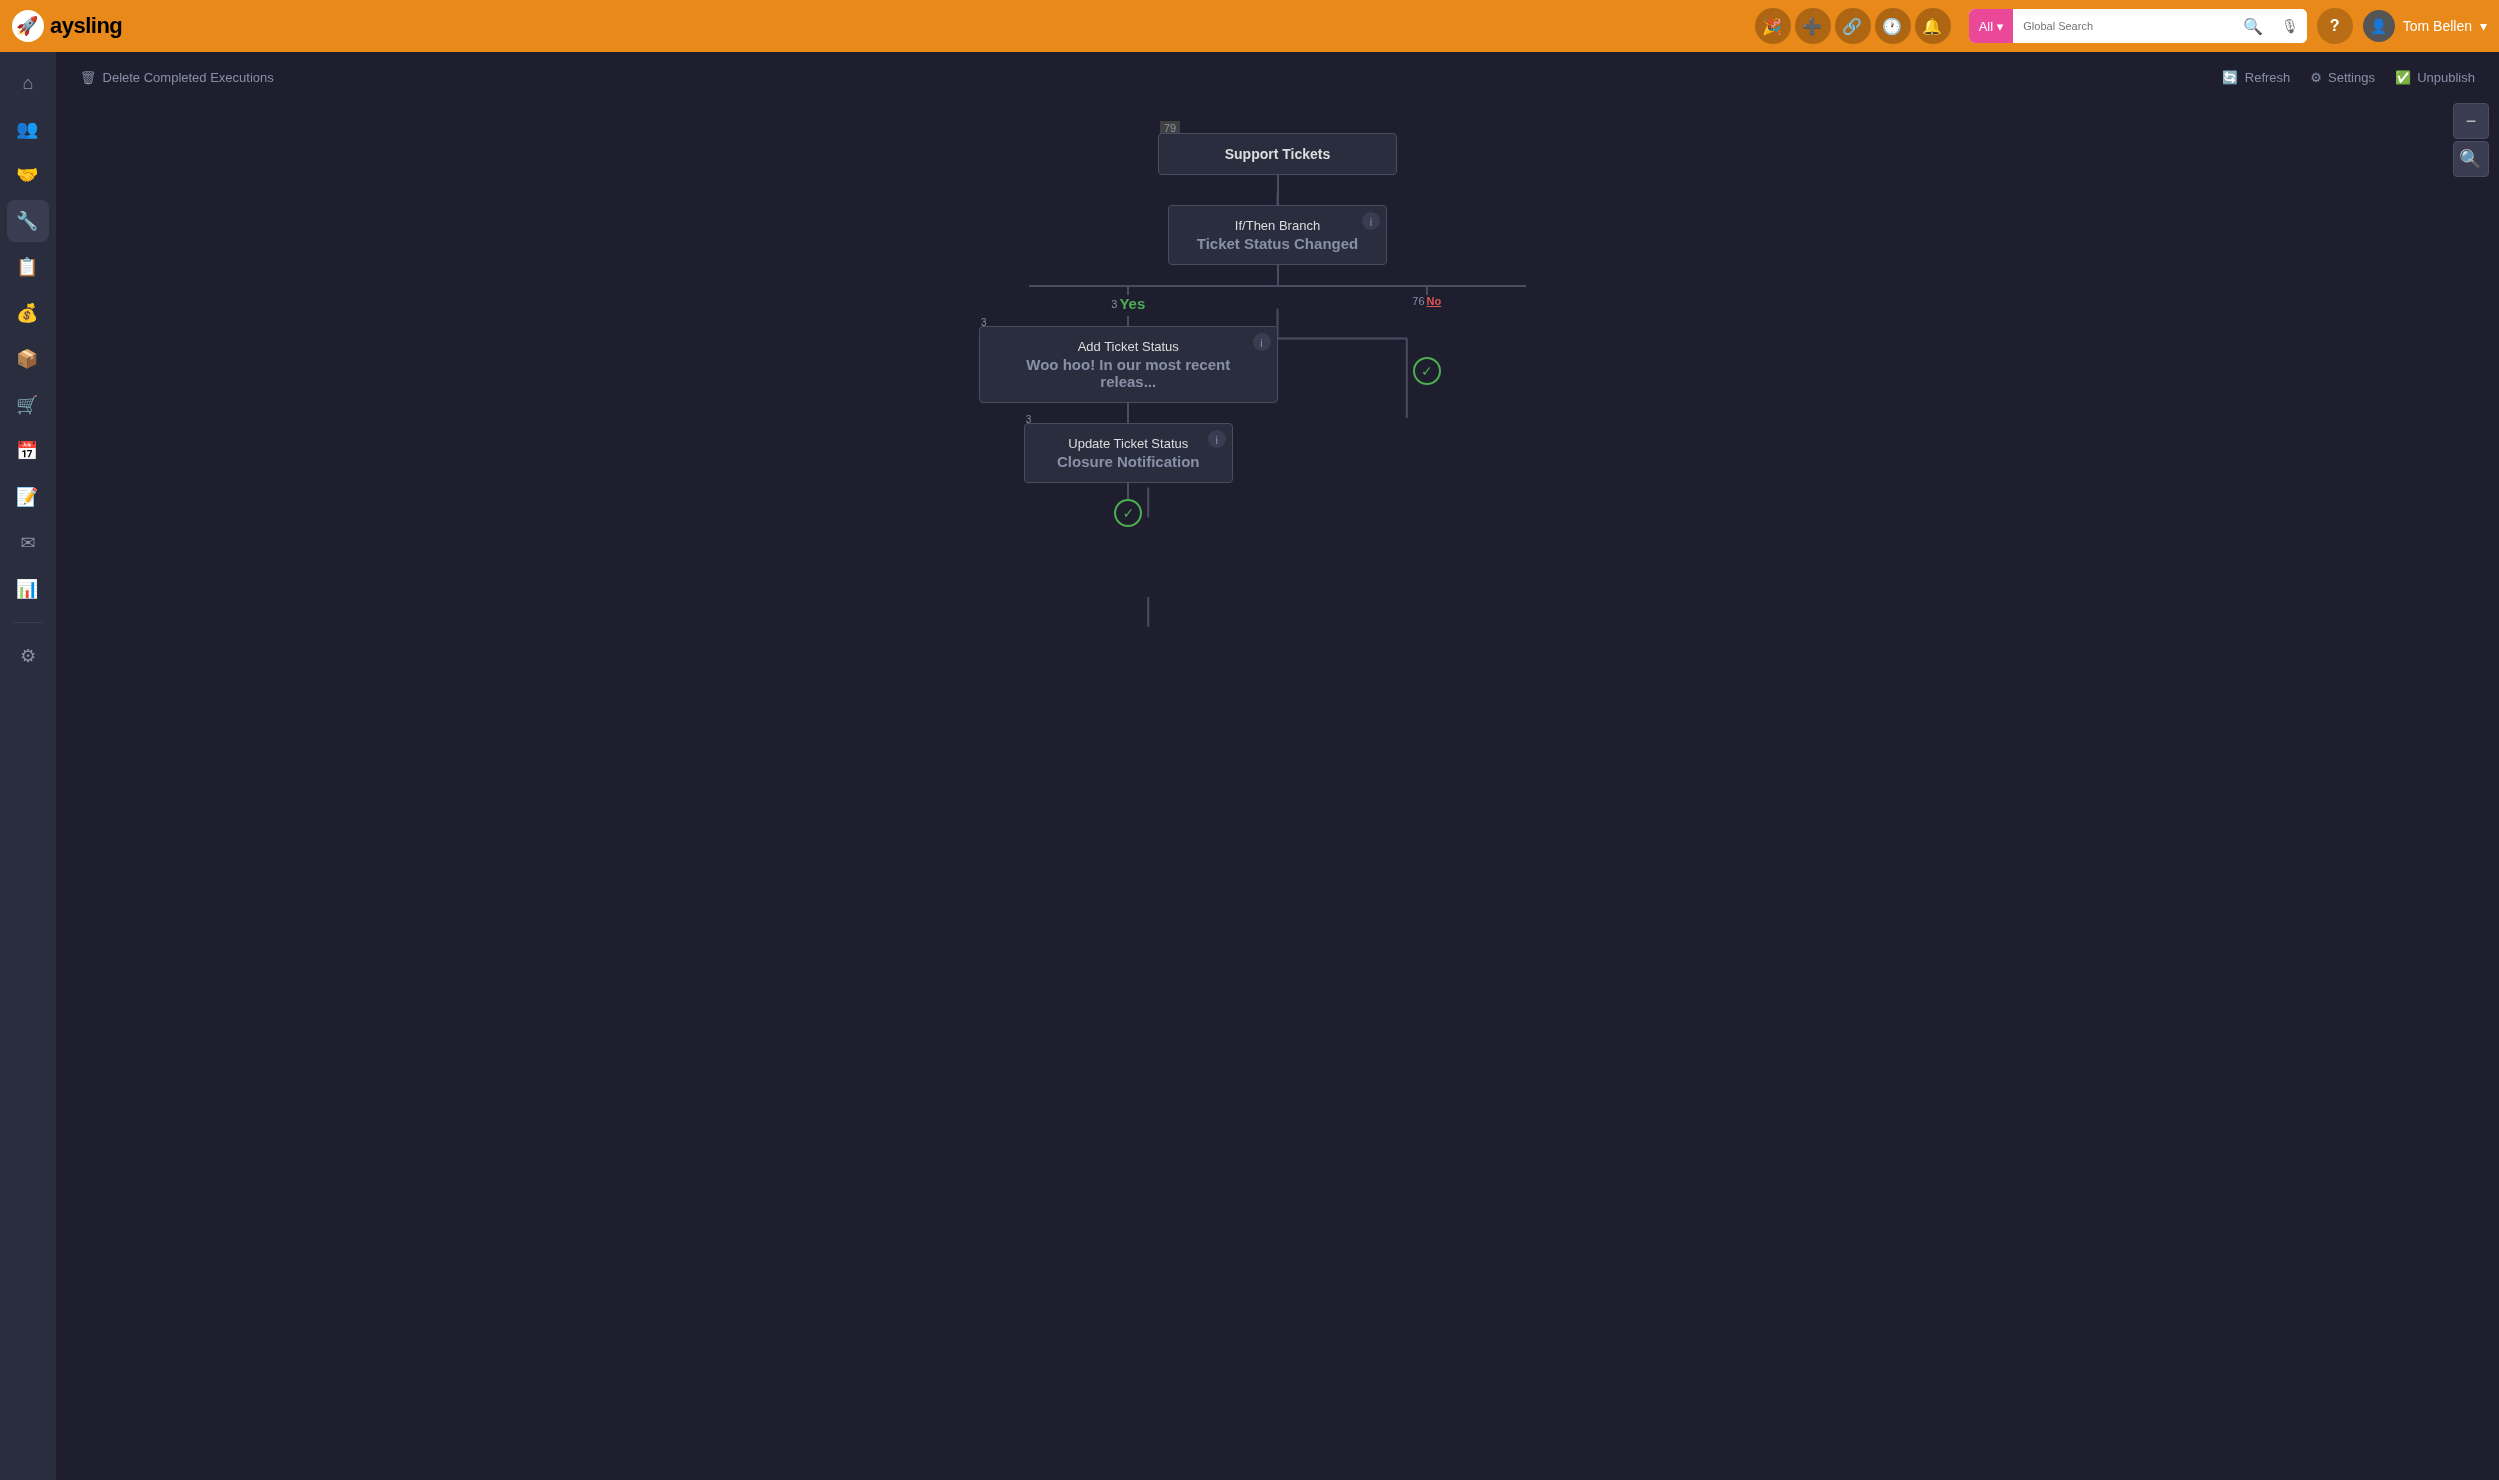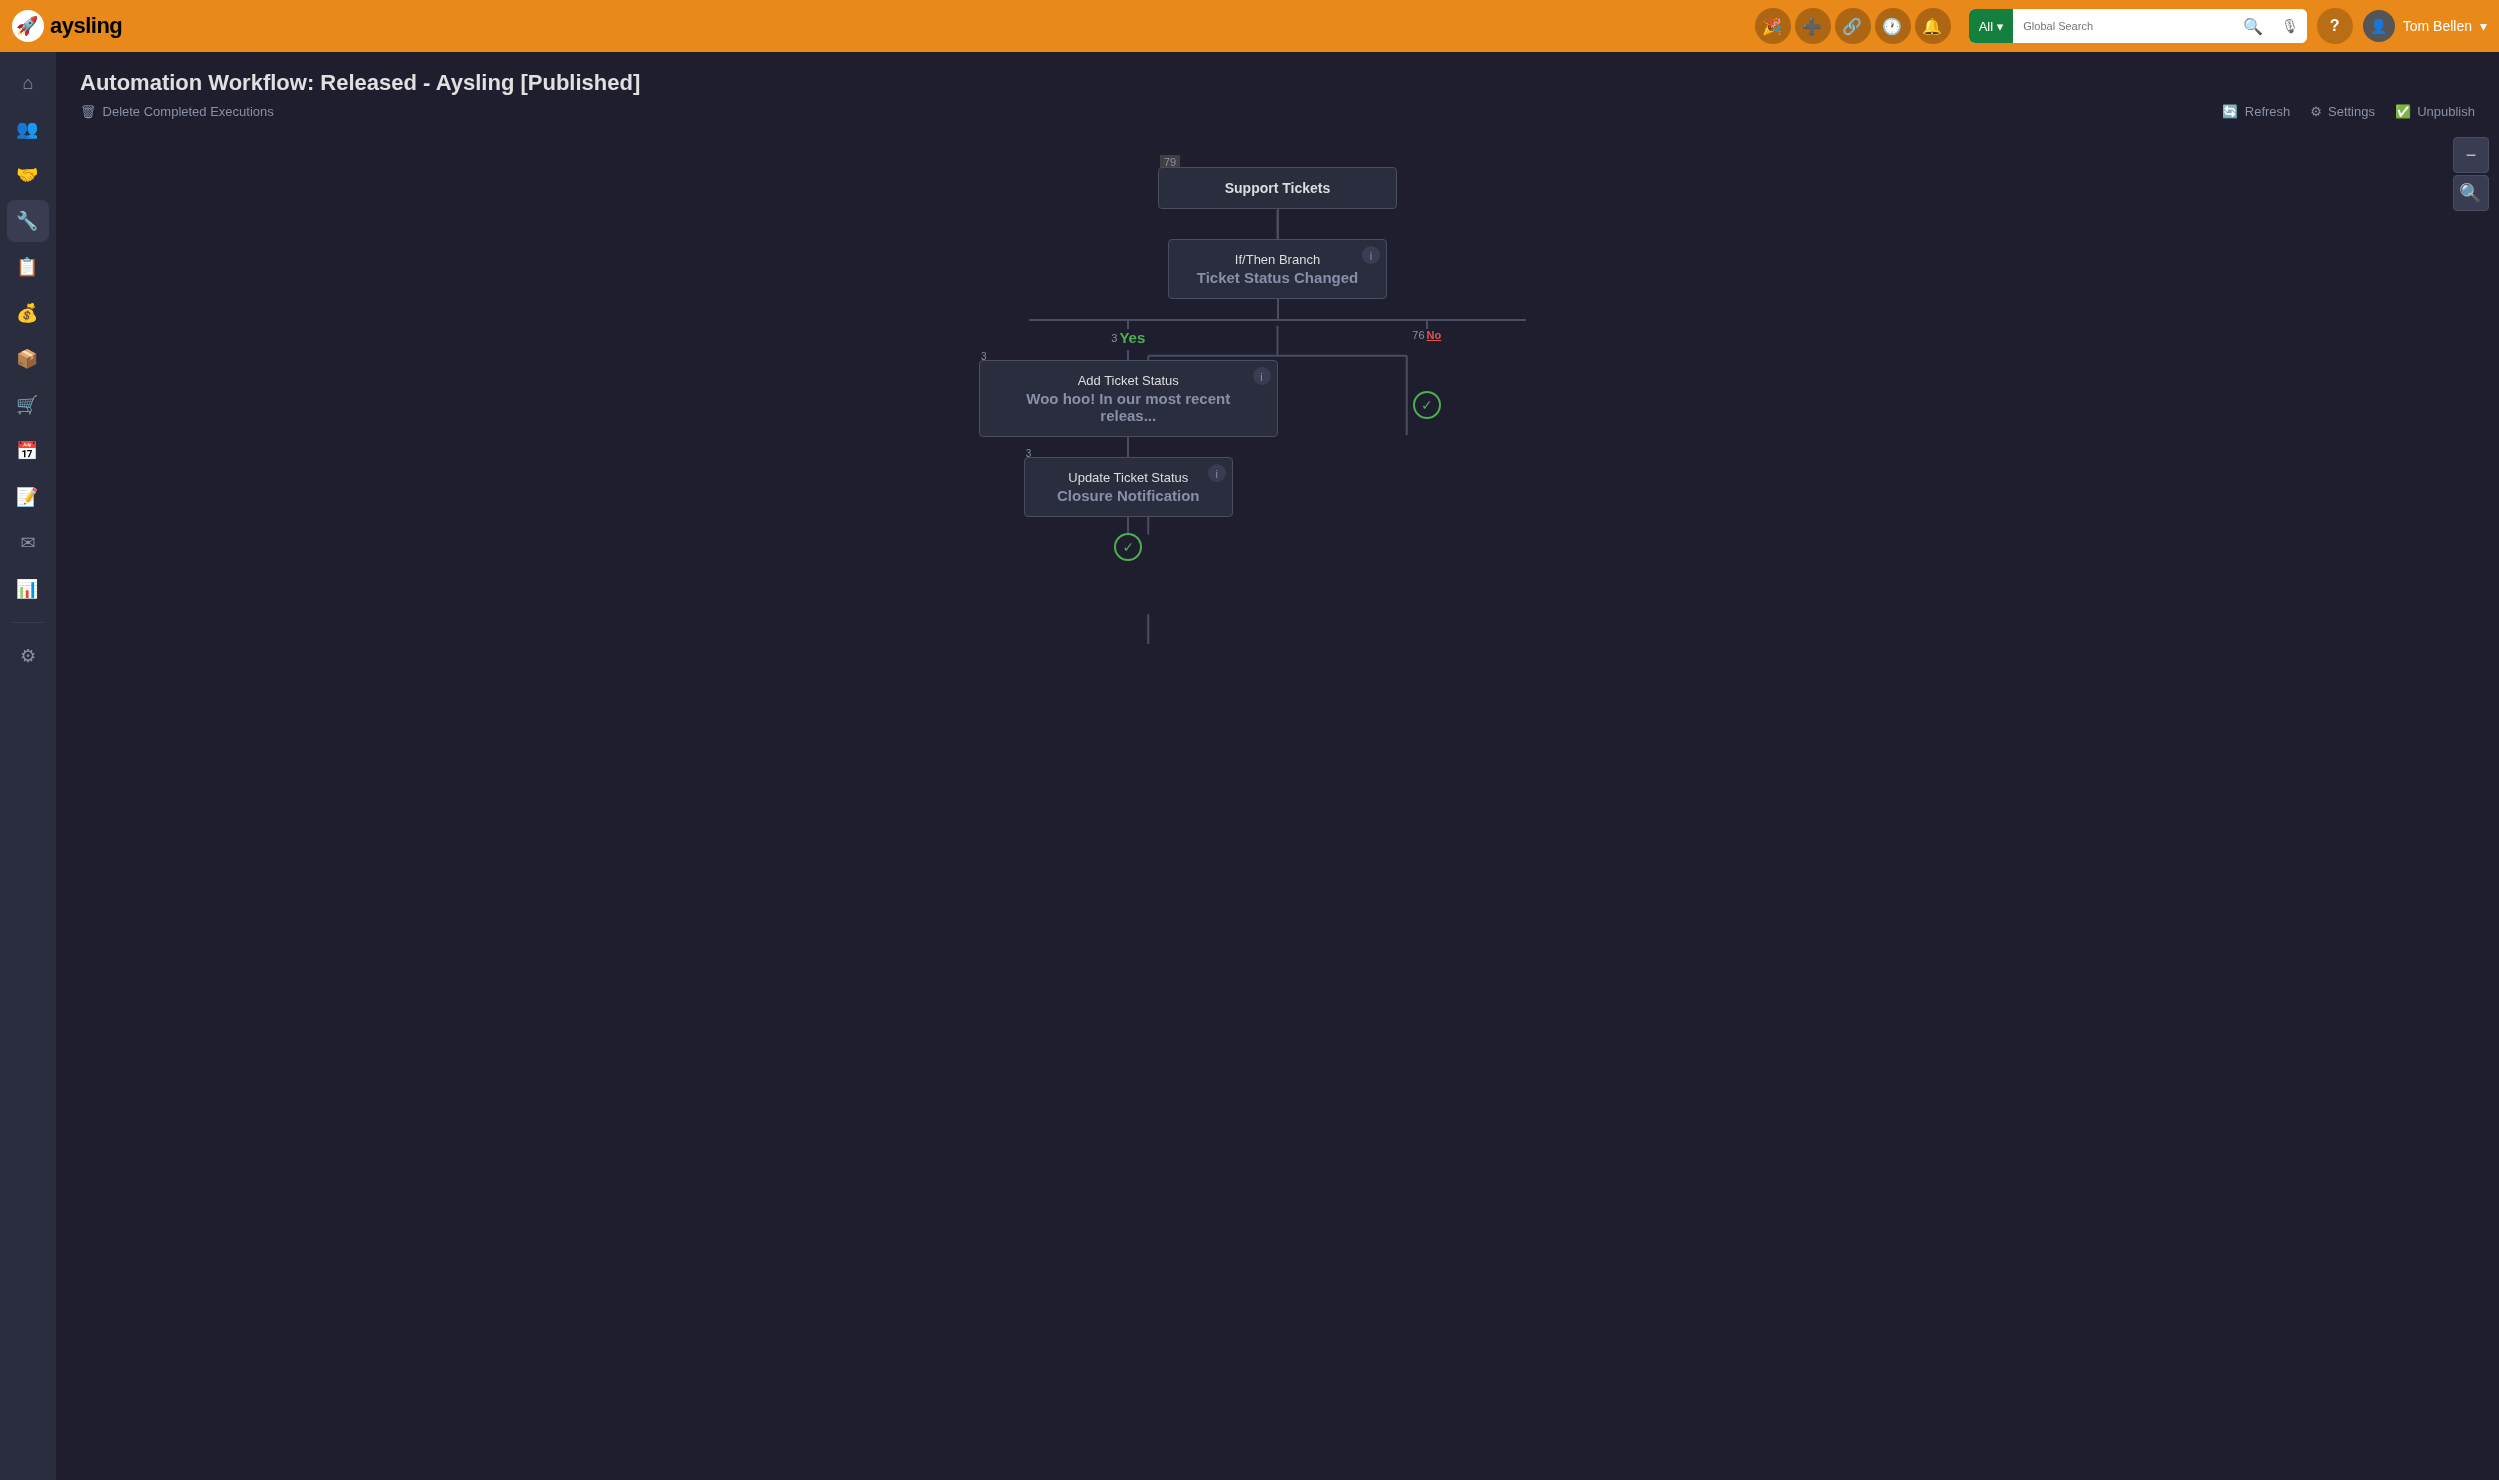--- a/index.html
+++ b/index.html
@@ -54,21 +54,21 @@
     .search-bar {
       display: flex;
       align-items: center;
       background: #fff;
       border-radius: 6px;
       overflow: hidden;
       height: 34px;
       min-width: 338px;
     }
     .search-filter {
-      background: #15803d;
+      background: #ec4899;
       color: #fff;
       border: none;
       padding: 0 10px;
       height: 100%;
       font-size: 13px;
       cursor: pointer;
       display: flex; align-items: center; gap: 4px;
     }
     .search-input {
       border: none;
@@ -371,21 +371,20 @@
     <div class="sidebar-item">📝</div>
     <div class="sidebar-item">✉</div>
     <div class="sidebar-item">📊</div>
     <div class="sidebar-divider"></div>
     <div class="sidebar-item">⚙</div>
   </div>
 
   <div class="content">
 
     <div class="page-header">
-      <h1 class="page-title">Automation Workflow: Released - Aysling [Published]</h1>
       <div class="page-actions">
         <button class="delete-btn">
           <span>🗑</span>
           <span>Delete Completed Executions</span>
         </button>
         <div class="right-actions">
           <button class="action-btn">
             <span>🔄</span>
             <span>Refresh</span>
           </button>

